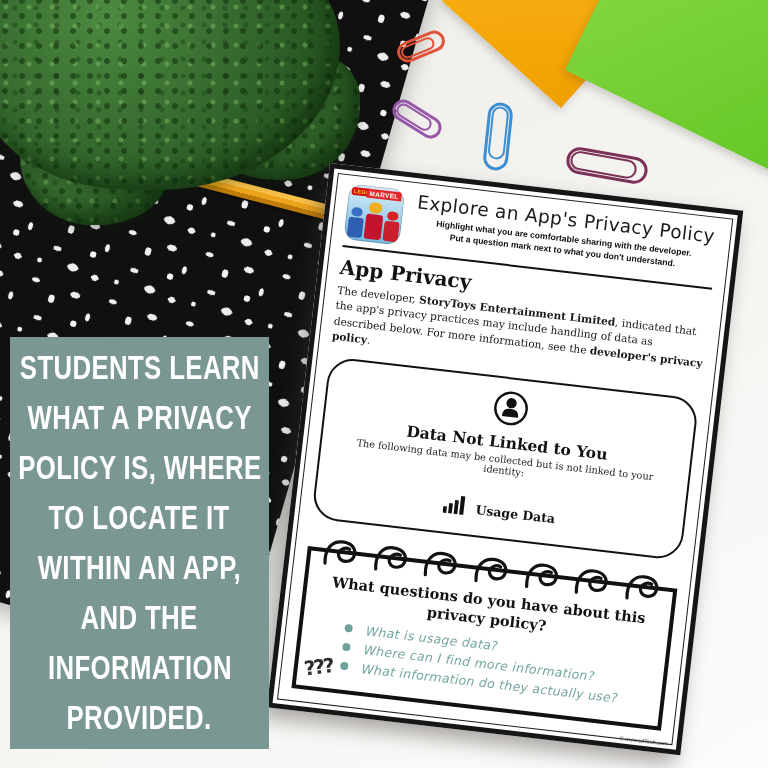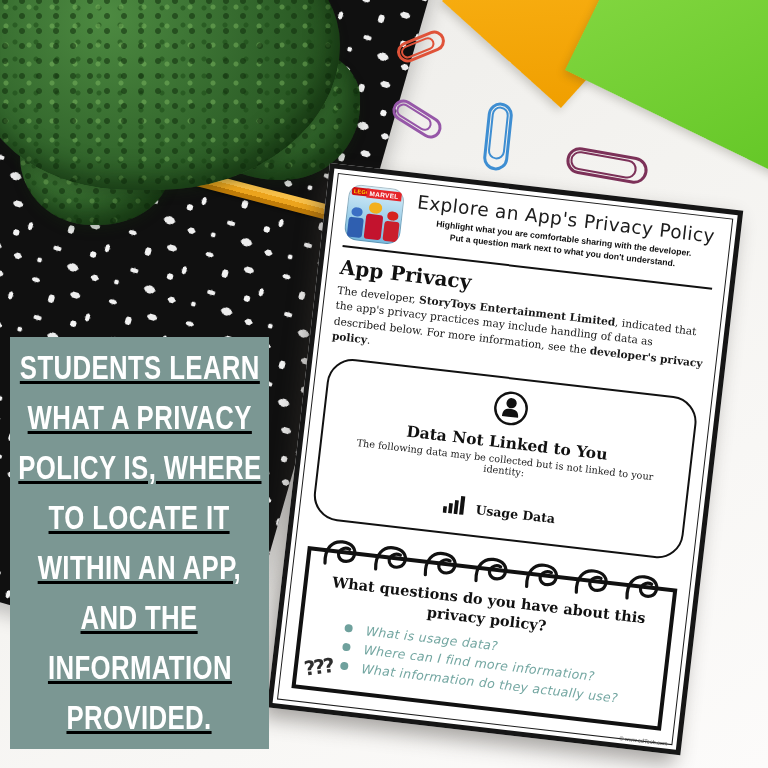--- a/index.html
+++ b/index.html
@@ -49,21 +49,21 @@
   .clip::before{content:"";position:absolute;inset:0;border:3.2px solid currentColor;border-radius:14px;}
   .clip::after{content:"";position:absolute;top:4px;bottom:4px;left:4px;right:11px;
     border:2.6px solid currentColor;border-radius:10px;}
   .clip-red{left:396px;top:36px;width:50px;height:21px;color:#e05339;transform:rotate(-22deg);}
   .clip-purple{left:390px;top:108px;width:54px;height:22px;color:#9657a8;transform:rotate(32deg);}
   .clip-blue{left:464px;top:124px;width:68px;height:25px;color:#3e8ed2;transform:rotate(96deg);}
   .clip-maroon{left:566px;top:152px;width:82px;height:27px;color:#7c3158;transform:rotate(10deg);}
 
   
   .promo{position:absolute;left:10px;top:337px;width:259px;height:412px;background:#7b9793;
-    display:flex;flex-direction:column;justify-content:center;align-items:center;z-index:6;text-decoration:underline;}
+    display:flex;flex-direction:column;justify-content:center;align-items:center;z-index:6;}
   .promo-line{color:#fff;font-weight:700;font-size:33px;line-height:50px;white-space:nowrap;
     transform:scaleX(.78);letter-spacing:.5px;font-family:"Liberation Sans",sans-serif;}
 
   
   .sheet{position:absolute;left:330px;top:163px;width:416px;height:548px;background:#fff;
     border:5px solid #161616;transform:rotate(6.6deg);transform-origin:0 0;z-index:5;
     box-shadow:-6px 10px 20px rgba(55,50,45,.42);}
   .sheet-inner{position:absolute;inset:4px;border:1.5px solid #1d1d1d;padding:8px 12px 12px;background:#fff;}
   .ws-header{display:flex;gap:10px;align-items:flex-start;}
   .appicon{width:56px;height:56px;border-radius:13px;flex:none;position:relative;overflow:hidden;

